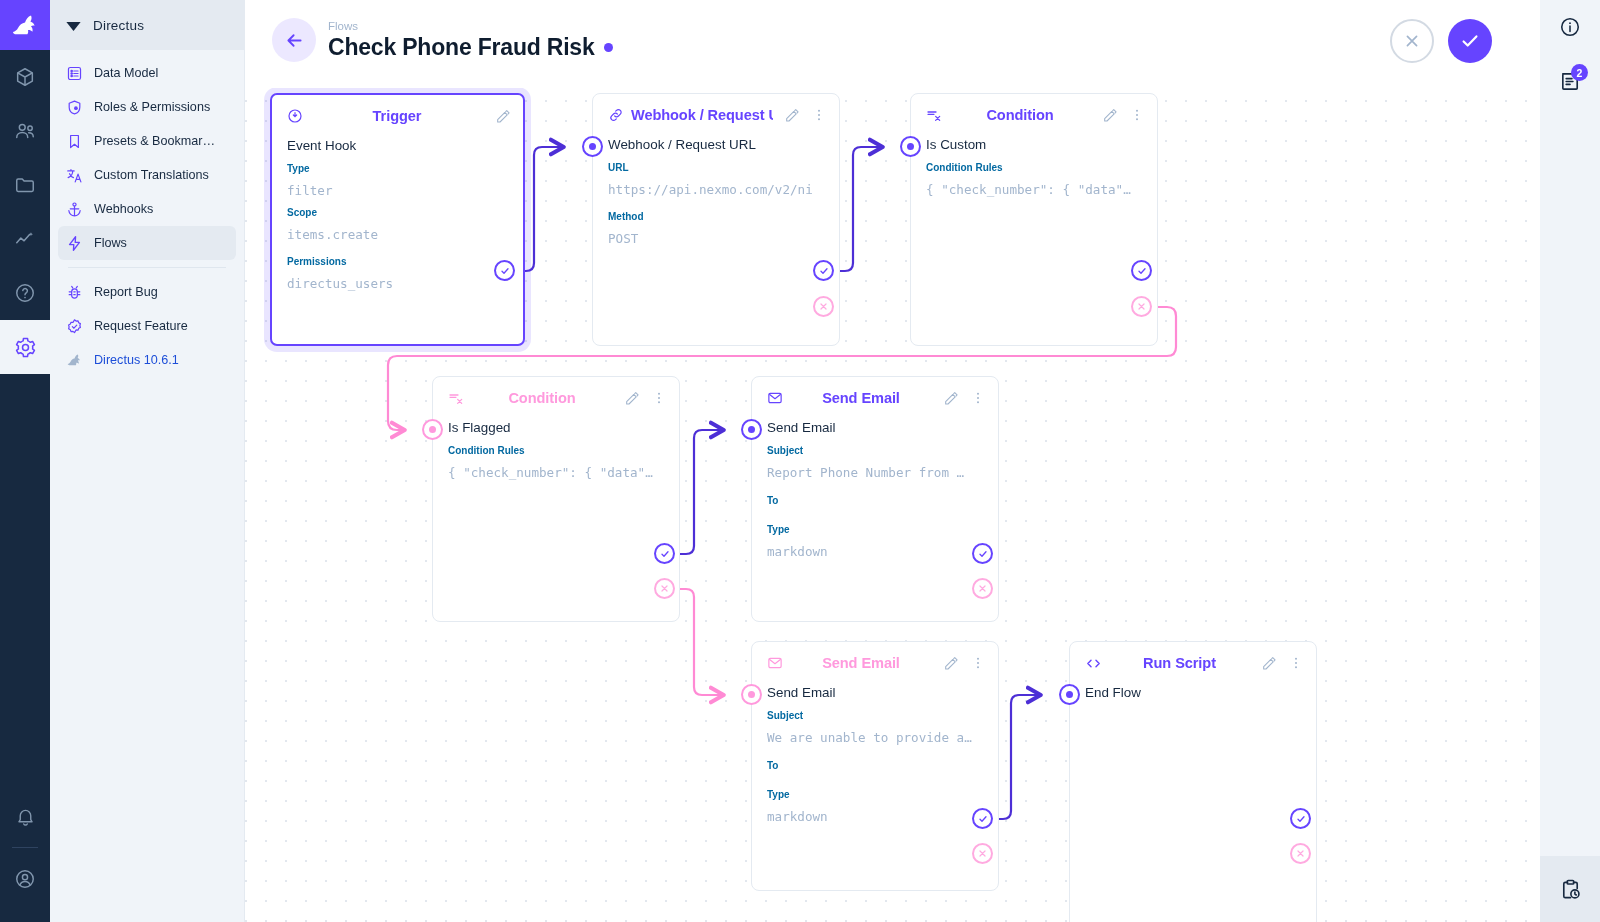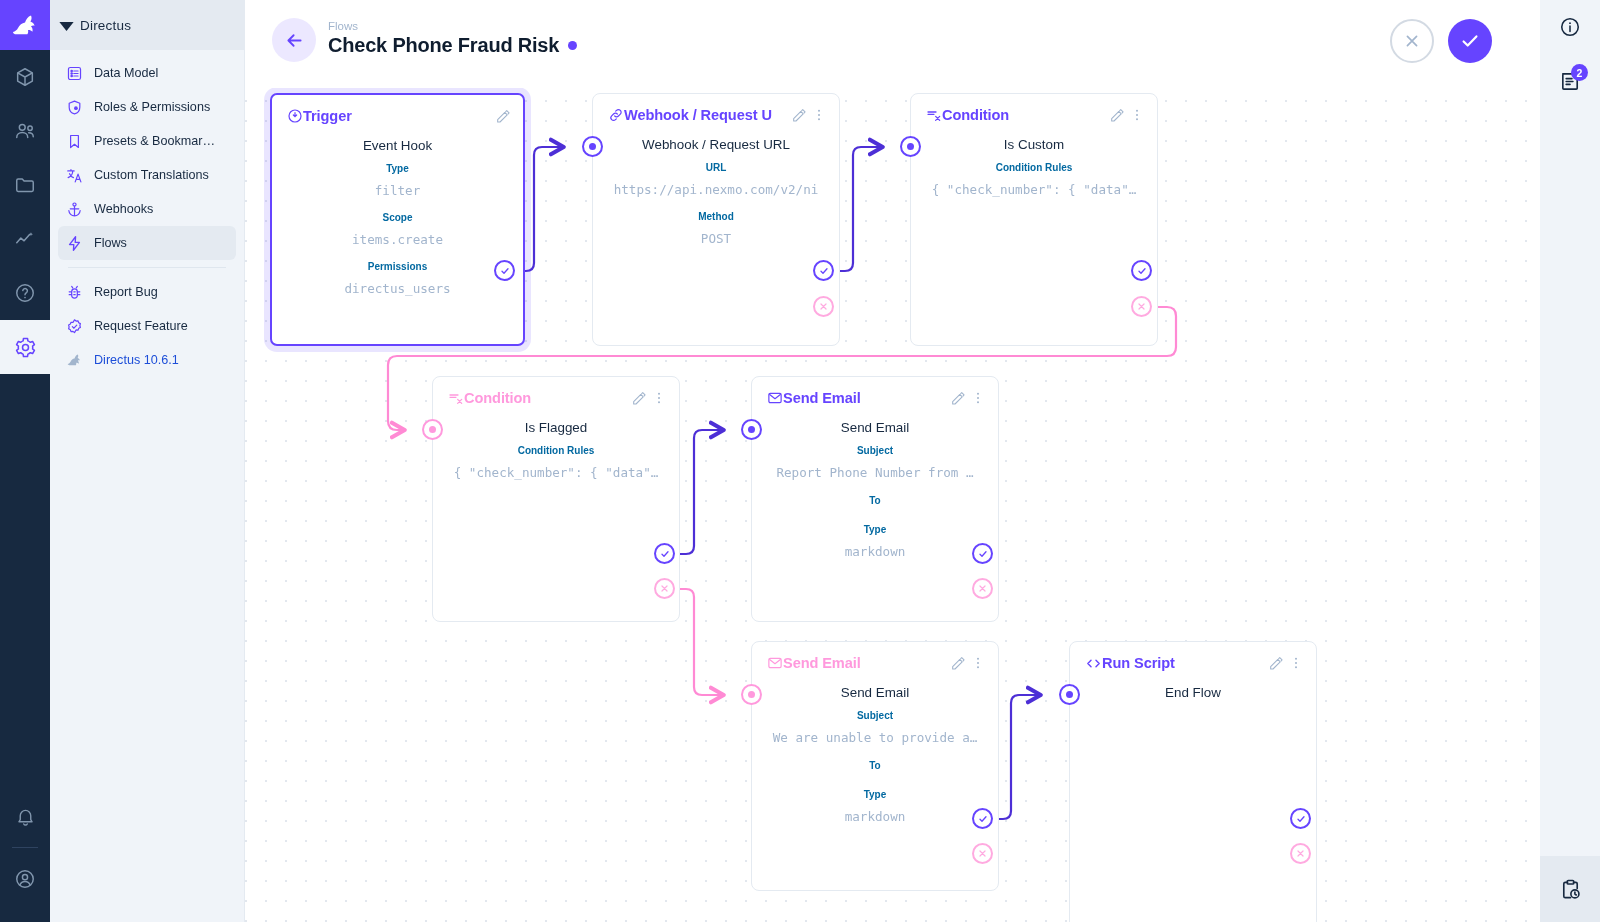--- a/index.html
+++ b/index.html
@@ -29,22 +29,22 @@
   .rail-divider { width: 26px; height: 1px; background: #2f4360; margin: 4px 0; }
   .rail-bottom { padding-bottom: 16px; display: flex; flex-direction: column; align-items: center; }
 
   
   .sidebar {
     width: 195px; height: 922px; background: #f0f4f9;
     flex: 0 0 195px; border-right: 1px solid #e4eaf1;
     display: flex; flex-direction: column; position: relative; z-index: 4;
   }
   .sidebar-header {
-    height: 50px; display: flex; align-items: center; gap: 4px;
-    padding: 0 7px; background: #e4eaf1;
+    height: 50px; display: flex; align-items: center; gap: 10px;
+    padding: 0 14px; background: #e4eaf1;
   }
   .sidebar-header .title { font-size: 13.5px; color: #172940; letter-spacing: .2px; }
   .nav { padding: 6px 8px 0 8px; }
   .nav-item {
     display: flex; align-items: center; gap: 11px;
     height: 34px; padding: 0 8px; border-radius: 6px;
     font-size: 12.6px; color: #172940; white-space: nowrap;
   }
   .nav-item .ico { width: 17px; height: 17px; display:flex; align-items:center; justify-content:center; color:#6644ff; flex:0 0 17px;}
   .nav-item.selected { background: #e4eaf1; }
@@ -58,21 +58,21 @@
     position: absolute; top: 0; left: 0; right: 0; height: 88px;
     background: #fff; z-index: 3; display: flex; align-items: flex-start;
   }
   .back-btn {
     position: absolute; left: 27px; top: 18px; width: 44px; height: 44px;
     border-radius: 50%; background: #ece8ff; color: #6644ff;
     display: flex; align-items: center; justify-content: center;
   }
   .title-block { position: absolute; left: 83px; top: 19px; }
   .crumb { font-size: 11.5px; color: #a2b5cd; line-height: 15px; }
-  .page-title { font-size: 20px; font-weight: 700; color: #0f1d2f; letter-spacing: -.2px; display:flex; align-items:center; gap:9px;}
+  .page-title { font-size: 23px; font-weight: 700; color: #0f1d2f; letter-spacing: -.2px; display:flex; align-items:center; gap:9px;}
   .title-dot { width: 9px; height: 9px; border-radius: 50%; background: #6644ff; display:inline-block; }
   .topbar-actions { position: absolute; right: 48px; top: 19px; display: flex; gap: 14px; }
   .circ-btn { width: 44px; height: 44px; border-radius: 50%; display:flex; align-items:center; justify-content:center; }
   .circ-btn.ghost { border: 2px solid #d3dae3; color: #a2b5cd; background: #fff; }
   .circ-btn.primary { background: #6644ff; color: #fff; }
 
   
   .canvas {
     position: absolute; left: 0; top: 0; right: 0; bottom: 0;
     background-color: #fff;
@@ -89,31 +89,31 @@
   
   .node {
     position: absolute; background: #fff; border: 1.6px solid #e4eaf1;
     border-radius: 8px; z-index: 2;
   }
   .node.trigger {
     border: 2px solid #6644ff; box-shadow: 0 0 0 6px rgba(102,68,255,0.14);
     border-radius: 7px;
   }
   .node-head {
-    display: flex; align-items: center; height: 42px; padding: 0 12px 0 15px; 
+    display: flex; align-items: center; height: 42px; padding: 0 12px 0 15px; gap: 7px; text-align: center;
   }
   .node-head .hicon { display:flex; align-items:center; }
   .node-title {
     font-size: 14.6px; font-weight: 700; color: #6644ff; letter-spacing: -.1px;
     flex: 1 1 auto; white-space: nowrap; overflow: hidden;
   }
   .node.pink .node-title { color: #ff99dd; }
   .node.pink .hicon { color: #ff99dd; }
   .node-head .tool { color: #a2b5cd; display:flex; align-items:center; margin-left: 4px;}
-  .node-body { padding: 0 15px; text-align: center; }
+  .node-body { padding: 0 15px; }
   .nrow-name { font-size: 13.4px; color: #172940; line-height: 22px; margin-top: -2px;}
   .flabel { font-size: 10px; font-weight: 700; color: #0369a1; line-height: 23px; }
   .fvalue {
     font-family: "DejaVu Sans Mono", "Liberation Mono", monospace;
     font-size: 12.6px; color: #a2b5cd; line-height: 21px;
     white-space: nowrap; overflow: hidden; text-overflow: clip;
   }
   .trigger-footer {
     position: absolute; left: 0; right: 0; bottom: 0; height: 40px;
     border-top: 1px solid #eef1f6; display: flex; align-items: center;
@@ -362,21 +362,21 @@
             <svg width="16" height="16" viewBox="0 0 24 24" fill="none" stroke="currentColor" stroke-width="1.6">
               <path d="M4 17.5l10.8-10.8 3.5 3.5L7.5 21H4v-3.5z" stroke-linejoin="round"></path>
               <path d="M15.6 5.9l2-2 3.5 3.5-2 2" stroke-linejoin="round"></path>
             </svg>
           </span>
         </div>
         <div class="node-body">
           <div class="nrow-name">Event Hook</div>
           <div class="flabel">Type</div>
           <div class="fvalue">filter</div>
-          <div class="flabel" style="margin-top:5px">Scope</div>
+          <div class="flabel" style="">Scope</div>
           <div class="fvalue">items.create</div>
           <div class="flabel" style="margin-top:5px">Permissions</div>
           <div class="fvalue">directus_users</div>
         </div>
       </div>
       <div class="port res" style="left:249px; top:260px;">
         <svg width="12" height="12" viewBox="0 0 24 24" fill="none" stroke="currentColor" stroke-width="2.6">
             <path d="M6 12.5l4 4 8-9" stroke-linecap="round" stroke-linejoin="round"></path>
           </svg>
       </div>

